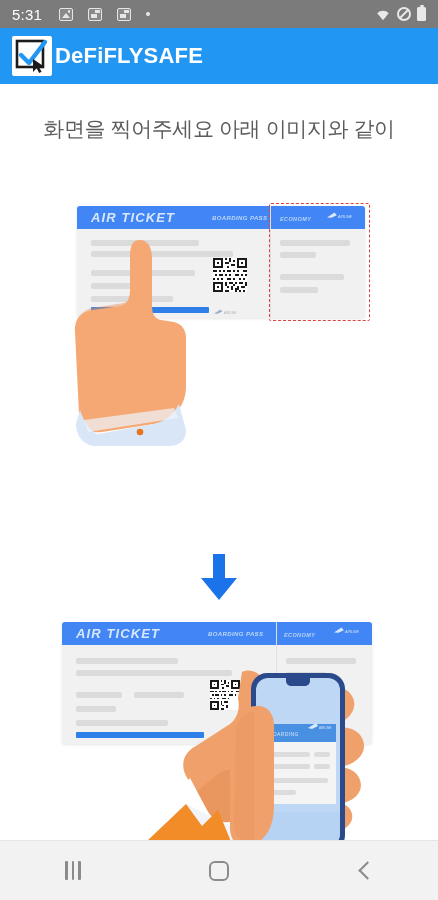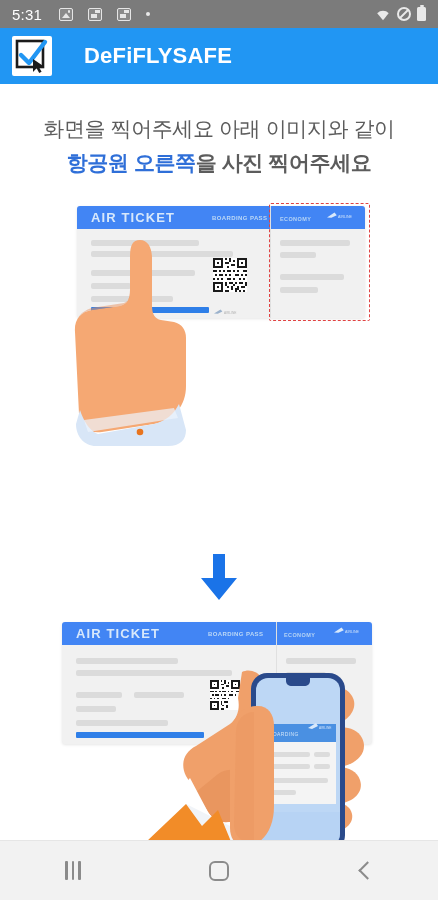--- a/index.html
+++ b/index.html
@@ -151,21 +151,21 @@
   }
   .app-logo {
     width: 40px; height: 40px;
     background: #ffffff;
     border-radius: 2px;
     position: relative;
     flex: none;
   }
   .app-logo svg { display:block; }
   .app-title {
-    margin-left: 32px;
+    margin-left: 3px;
     font-size: 22px;
     font-weight: bold;
     color: #ffffff;
     letter-spacing: 0.2px;
   }
 
   
   .content {
     position: absolute;
     top: 84px; left: 0;
@@ -202,20 +202,21 @@
     width: 438px;
     height: 340px;
   }
 
   .ticket {
     position: absolute;
     background: #f1f1f1;
     border-radius: 3px;
     overflow: hidden;
     box-shadow: 0 1px 3px rgba(0,0,0,0.10);
+    font-style: italic;
   }
   .ticket-hdr {
     position: absolute;
     top: 0; left: 0;
     width: 100%;
     height: 23px;
     background: #4a90e2;
   }
   .ticket-hdr.t1 { background: #4285f4; }
   .tk-airticket {
@@ -375,21 +376,20 @@
         <path d="M21 23 L21 36 L24.6 32.2 L27.2 37 L29.6 35.8 L27 31.2 L32 30.6 Z" fill="#1b1b1b"></path>
       </svg>
     </div>
     <div class="app-title">DeFiFLYSAFE</div>
   </div>
 
   <div class="content">
 
     <div class="instructions">
       <div class="instr-line">화면을 찍어주세요 아래 이미지와 같이</div>
-      <div class="instr-line instr-line-2"><span class="instr-hl">항공원 오른쪽</span><span class="instr-tail">을 사진 찍어주세요</span></div>
     </div>
 
     <div class="illus1">
 
       <div class="ticket" style="left:77px; top:0px; width:288px; height:112px;">
         <div class="ticket-hdr t1"></div>
         <div class="tk-airticket">AIR TICKET</div>
         <div class="tk-boarding" style="left:135px; top:9px;">BOARDING PASS</div>
         <div class="tk-economy" style="left:203px; top:10px;">ECONOMY</div>
         <div class="tk-logo" style="right:8px; top:6px;">

